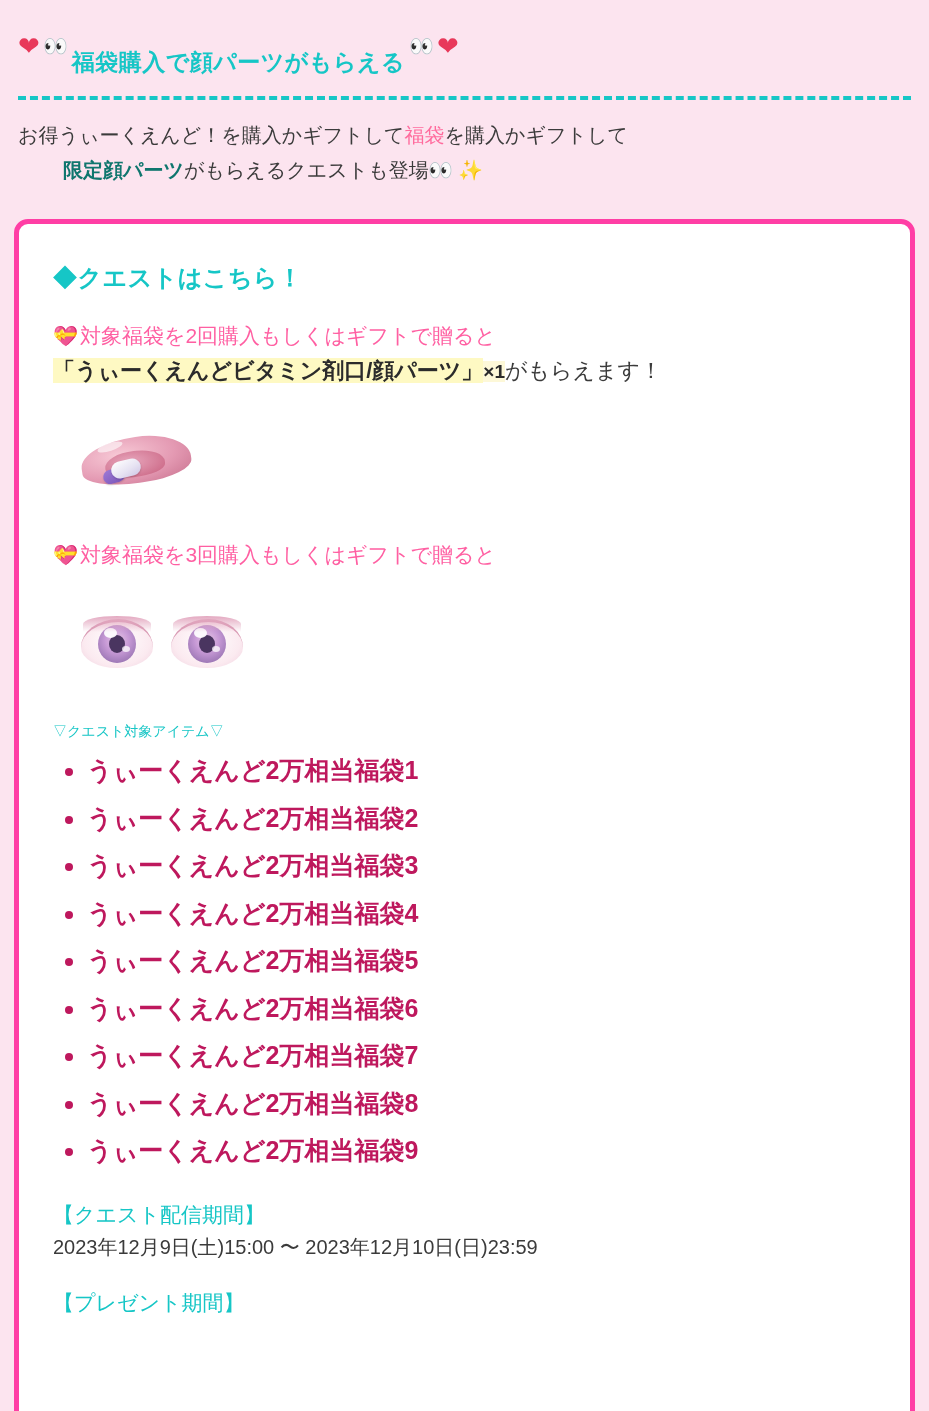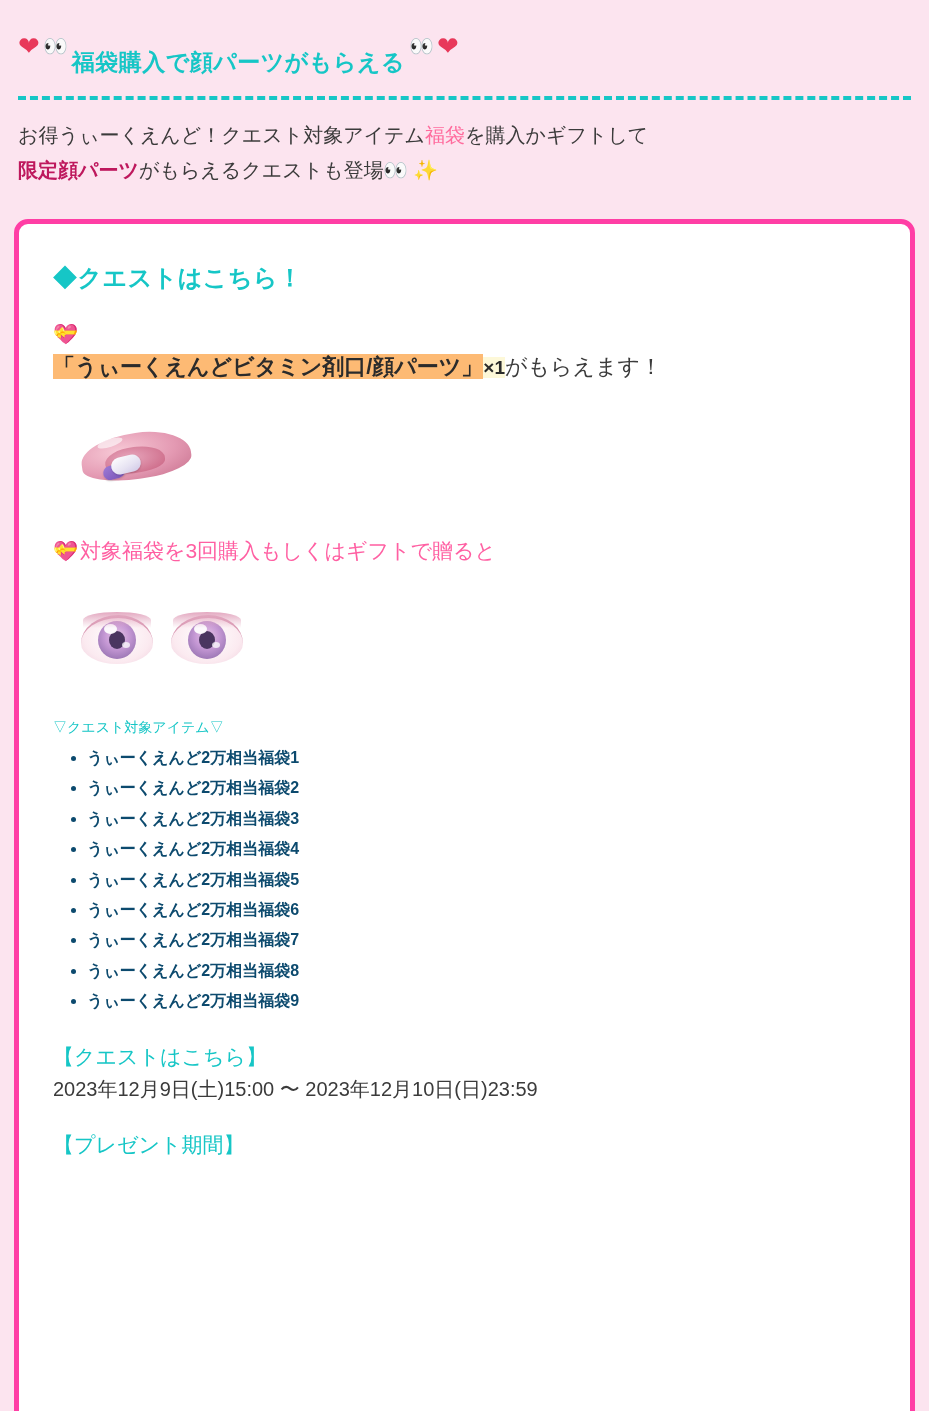--- a/index.html
+++ b/index.html
@@ -52,21 +52,22 @@
     padding: 18px 18px 0 18px;
     font-size: 20px;
     line-height: 1.75;
     color: #3b3b3b;
   }
   .intro .pink {
     color: #ff6b9d;
   }
   .intro .bold {
     font-weight: bold;
-    color: #be185d;
+    color: #0f766e;
+    margin-left: 45px;
   }
   .intro .sparkle {
     color: #7fd8e8;
   }
   .intro-eyes {
     letter-spacing: -1px;
   }
 
   
   .card {
@@ -102,21 +103,21 @@
   .reward-cond .heart-icon {
     color: #ff3ea5;
     font-size: 20px;
   }
   .reward-item-line {
     font-size: 22px;
     color: #3b3b3b;
     line-height: 1.5;
   }
   .reward-item-name {
-    background: #fdba74;
+    background: #fef9c3;
     font-weight: bold;
     color: #2b2b2b;
   }
   .reward-qty {
     background: #fdf8d8;
     font-weight: bold;
     font-size: 19px;
     color: #2b2b2b;
   }
 
@@ -234,23 +235,23 @@
     font-size: 14px;
     color: #16c6c6;
     margin: 10px 0 6px 0;
   }
   .item-list {
     margin: 0;
     padding-left: 34px;
     list-style: disc;
   }
   .item-list li {
-    font-size: 16px;
-    font-weight: bold;
-    color: #0c4a6e;
+    font-size: 25px;
+    font-weight: bold;
+    color: #be185d;
     line-height: 1.9;
   }
 
   .period-block {
     margin-top: 26px;
   }
   .period-title {
     font-size: 21px;
     color: #16c6c6;
     margin-bottom: 2px;
@@ -269,35 +270,36 @@
   <span class="header-eyes">👀</span>
   <span class="header-title">福袋購入で顔パーツがもらえる</span>
   <span class="header-eyes">👀</span>
   <span class="header-heart">❤</span>
 </div>
 
 <div class="divider"></div>
 
 <div class="intro">
   <div>
-    <span>お得うぃーくえんど！クエスト対象アイテム</span><span class="pink">福袋</span><span>を購入かギフトして</span>
+    <span>お得うぃーくえんど！を購入かギフトして</span><span class="pink">福袋</span><span>を購入かギフトして</span>
   </div>
   <div>
     <span class="bold">限定顔パーツ</span><span>がもらえるクエストも登場</span><span class="intro-eyes">👀</span>
     <span class="sparkle">✨</span>
   </div>
 </div>
 
 <div class="card">
 
   <div class="quest-heading">◆クエストはこちら！</div>
 
   <div class="reward-block">
     <div class="reward-cond">
       <span class="heart-icon">💝</span>
+      <span>対象福袋を2回購入もしくはギフトで贈ると</span>
     </div>
     <div class="reward-item-line">
       <span class="reward-item-name">「うぃーくえんどビタミン剤口/顔パーツ」</span><span class="reward-qty">×1</span><span>がもらえます！</span>
     </div>
   </div>
 
   <div class="art-row">
     <div class="mouth">
       <div class="lip"></div>
       <div class="lip-inner"></div>
@@ -340,21 +342,21 @@
     <li>うぃーくえんど2万相当福袋3</li>
     <li>うぃーくえんど2万相当福袋4</li>
     <li>うぃーくえんど2万相当福袋5</li>
     <li>うぃーくえんど2万相当福袋6</li>
     <li>うぃーくえんど2万相当福袋7</li>
     <li>うぃーくえんど2万相当福袋8</li>
     <li>うぃーくえんど2万相当福袋9</li>
   </ul>
 
   <div class="period-block">
-    <div class="period-title">【クエストはこちら】</div>
+    <div class="period-title">【クエスト配信期間】</div>
     <div class="period-text">2023年12月9日(土)15:00 〜 2023年12月10日(日)23:59</div>
   </div>
 
   <div class="period-block">
     <div class="period-title">【プレゼント期間】</div>
   </div>
 
 </div>
 
 </body></html>

